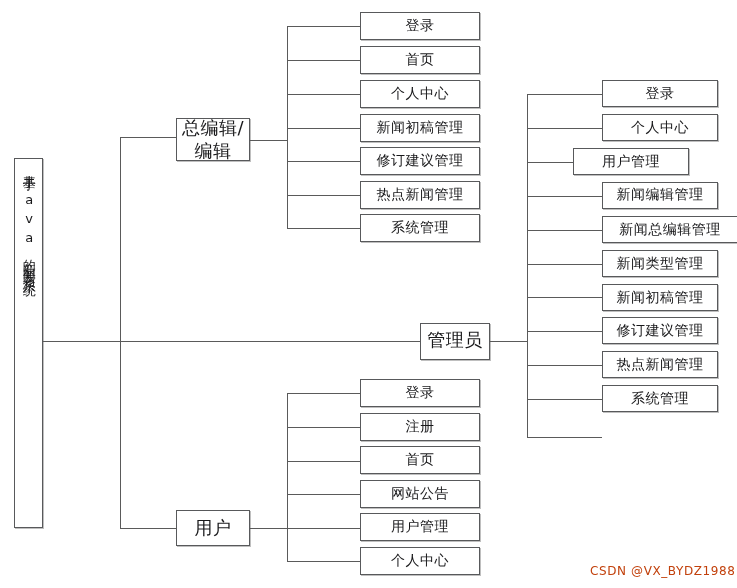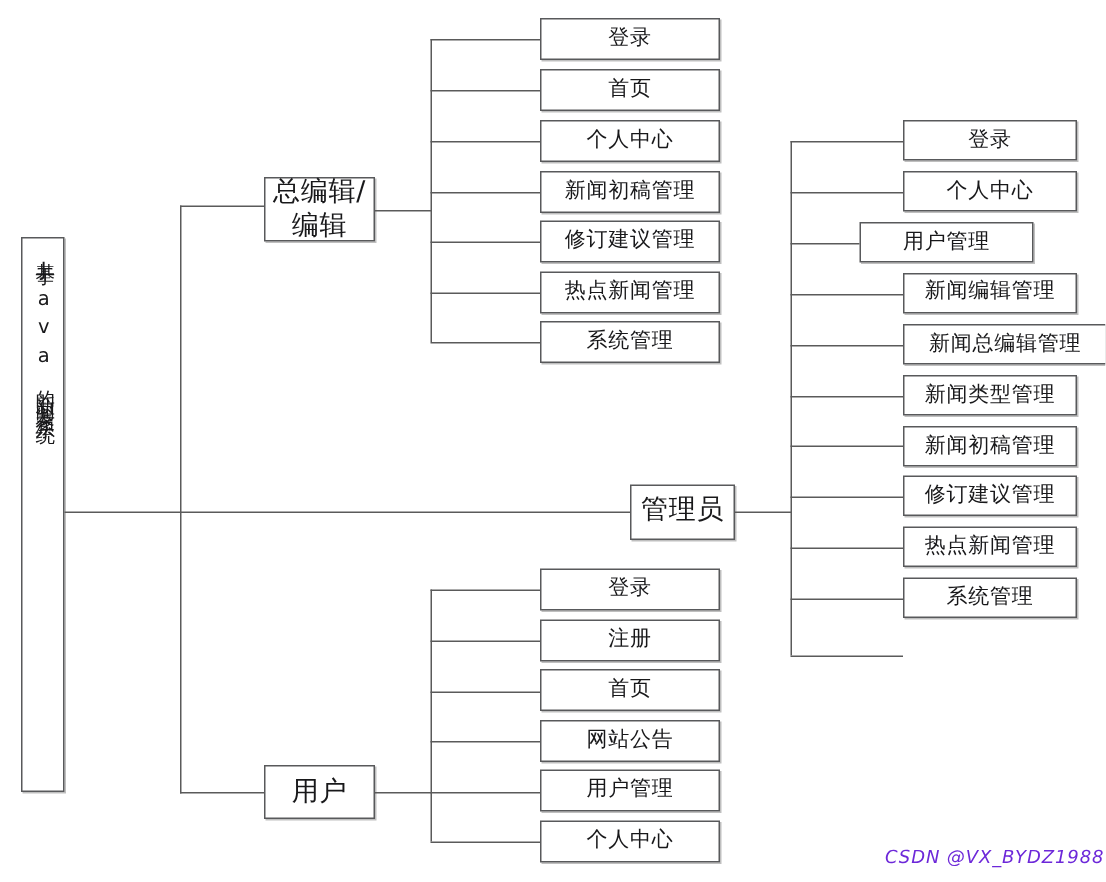--- a/index.html
+++ b/index.html
@@ -56,26 +56,25 @@
     font-size: 13px;
     padding: 6px 0;
     line-height: 1.1;
     justify-content: flex-start;
     align-items: center;
     overflow: hidden;
   }
 
   .watermark {
     position: absolute;
-    color: #6d28d9;
+    color: #c2410c;
     font-size: 12px;
     letter-spacing: 0.6px;
     white-space: nowrap;
     user-select: none;
-    font-style: italic;
   }
 </style>
 </head>
 <body>
 
 <div id="canvas">
 
   <div class="node root" style="left:14px; top:158px; width:29px; height:370px;">基于Java的新闻发布系统</div>
 
   <div class="ln-h" style="left:43px; top:341px; width:77px;"></div>

